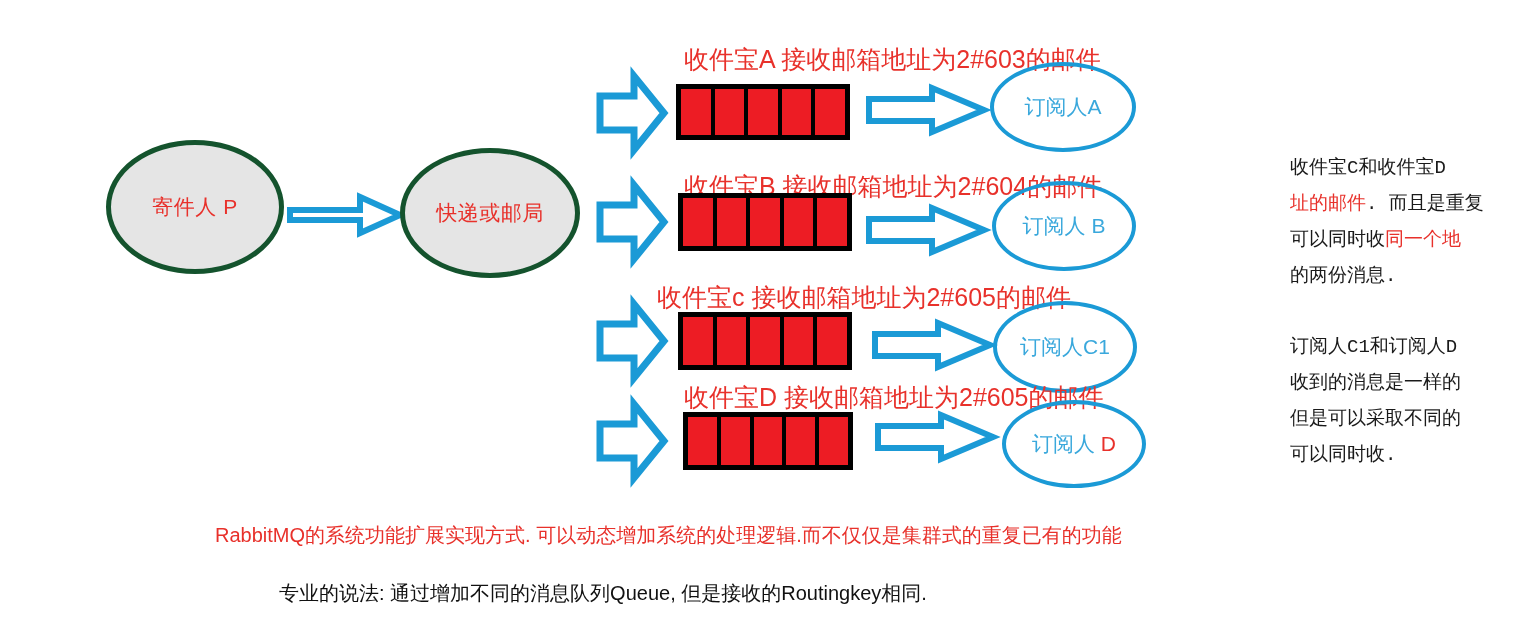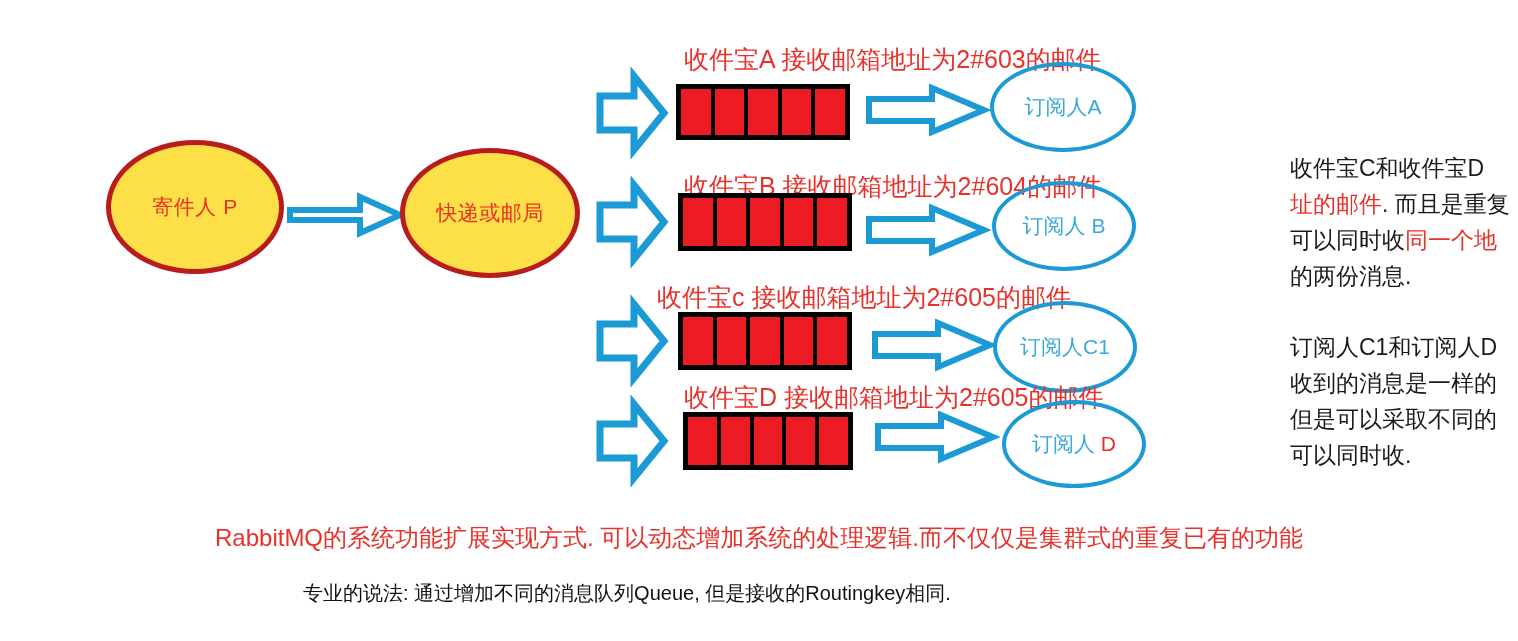--- a/index.html
+++ b/index.html
@@ -17,23 +17,23 @@
   #canvas {
     position: absolute;
     left: 0; top: 0;
     width: 1518px;
     height: 641px;
   }
   .abs { position: absolute; }
 
   
   .node-ellipse {
-    border: 5px solid #b91c1c;
+    border: 5px solid #14532d;
     border-radius: 50%;
-    background: #fde047;
+    background: #e5e5e5;
     display: flex;
     align-items: center;
     justify-content: center;
   }
   .node-ellipse .lbl {
     color: #E8312B;
     font-size: 21px;
     letter-spacing: 0.5px;
     white-space: nowrap;
   }
@@ -71,30 +71,31 @@
   
   .queue-label {
     color: #E8312B;
     font-size: 25px;
     white-space: nowrap;
   }
 
   
   .note {
     color: #1a1a1a;
-    font-size: 23px;
+    font-size: 19px;
     line-height: 36px;
     white-space: nowrap;
+    font-family: Liberation Mono, monospace;
   }
   .note .red { color: #E8312B; }
 
   
   .caption-red {
     color: #E8312B;
-    font-size: 24px;
+    font-size: 20px;
     white-space: nowrap;
   }
   .caption-black {
     color: #111111;
     font-size: 20px;
     white-space: nowrap;
   }
 
   svg.arrow { overflow: visible; display: block; }
 </style>
@@ -237,15 +238,15 @@
   </div>
 
   <div class="abs note" style="left:1290px; top:329px;">
     <div><span>订阅人C1和订阅人D</span></div>
     <div><span>收到的消息是一样的</span></div>
     <div><span>但是可以采取不同的</span></div>
     <div><span>可以同时收.</span></div>
   </div>
 
   <div class="abs caption-red" style="left:215px; top:522px;">RabbitMQ的系统功能扩展实现方式. 可以动态增加系统的处理逻辑.而不仅仅是集群式的重复已有的功能</div>
-  <div class="abs caption-black" style="left:303px; top:580px;">专业的说法:  通过增加不同的消息队列Queue, 但是接收的Routingkey相同.</div>
+  <div class="abs caption-black" style="left:279px; top:580px;">专业的说法:  通过增加不同的消息队列Queue, 但是接收的Routingkey相同.</div>
 
 </div>
 
 </body></html>

